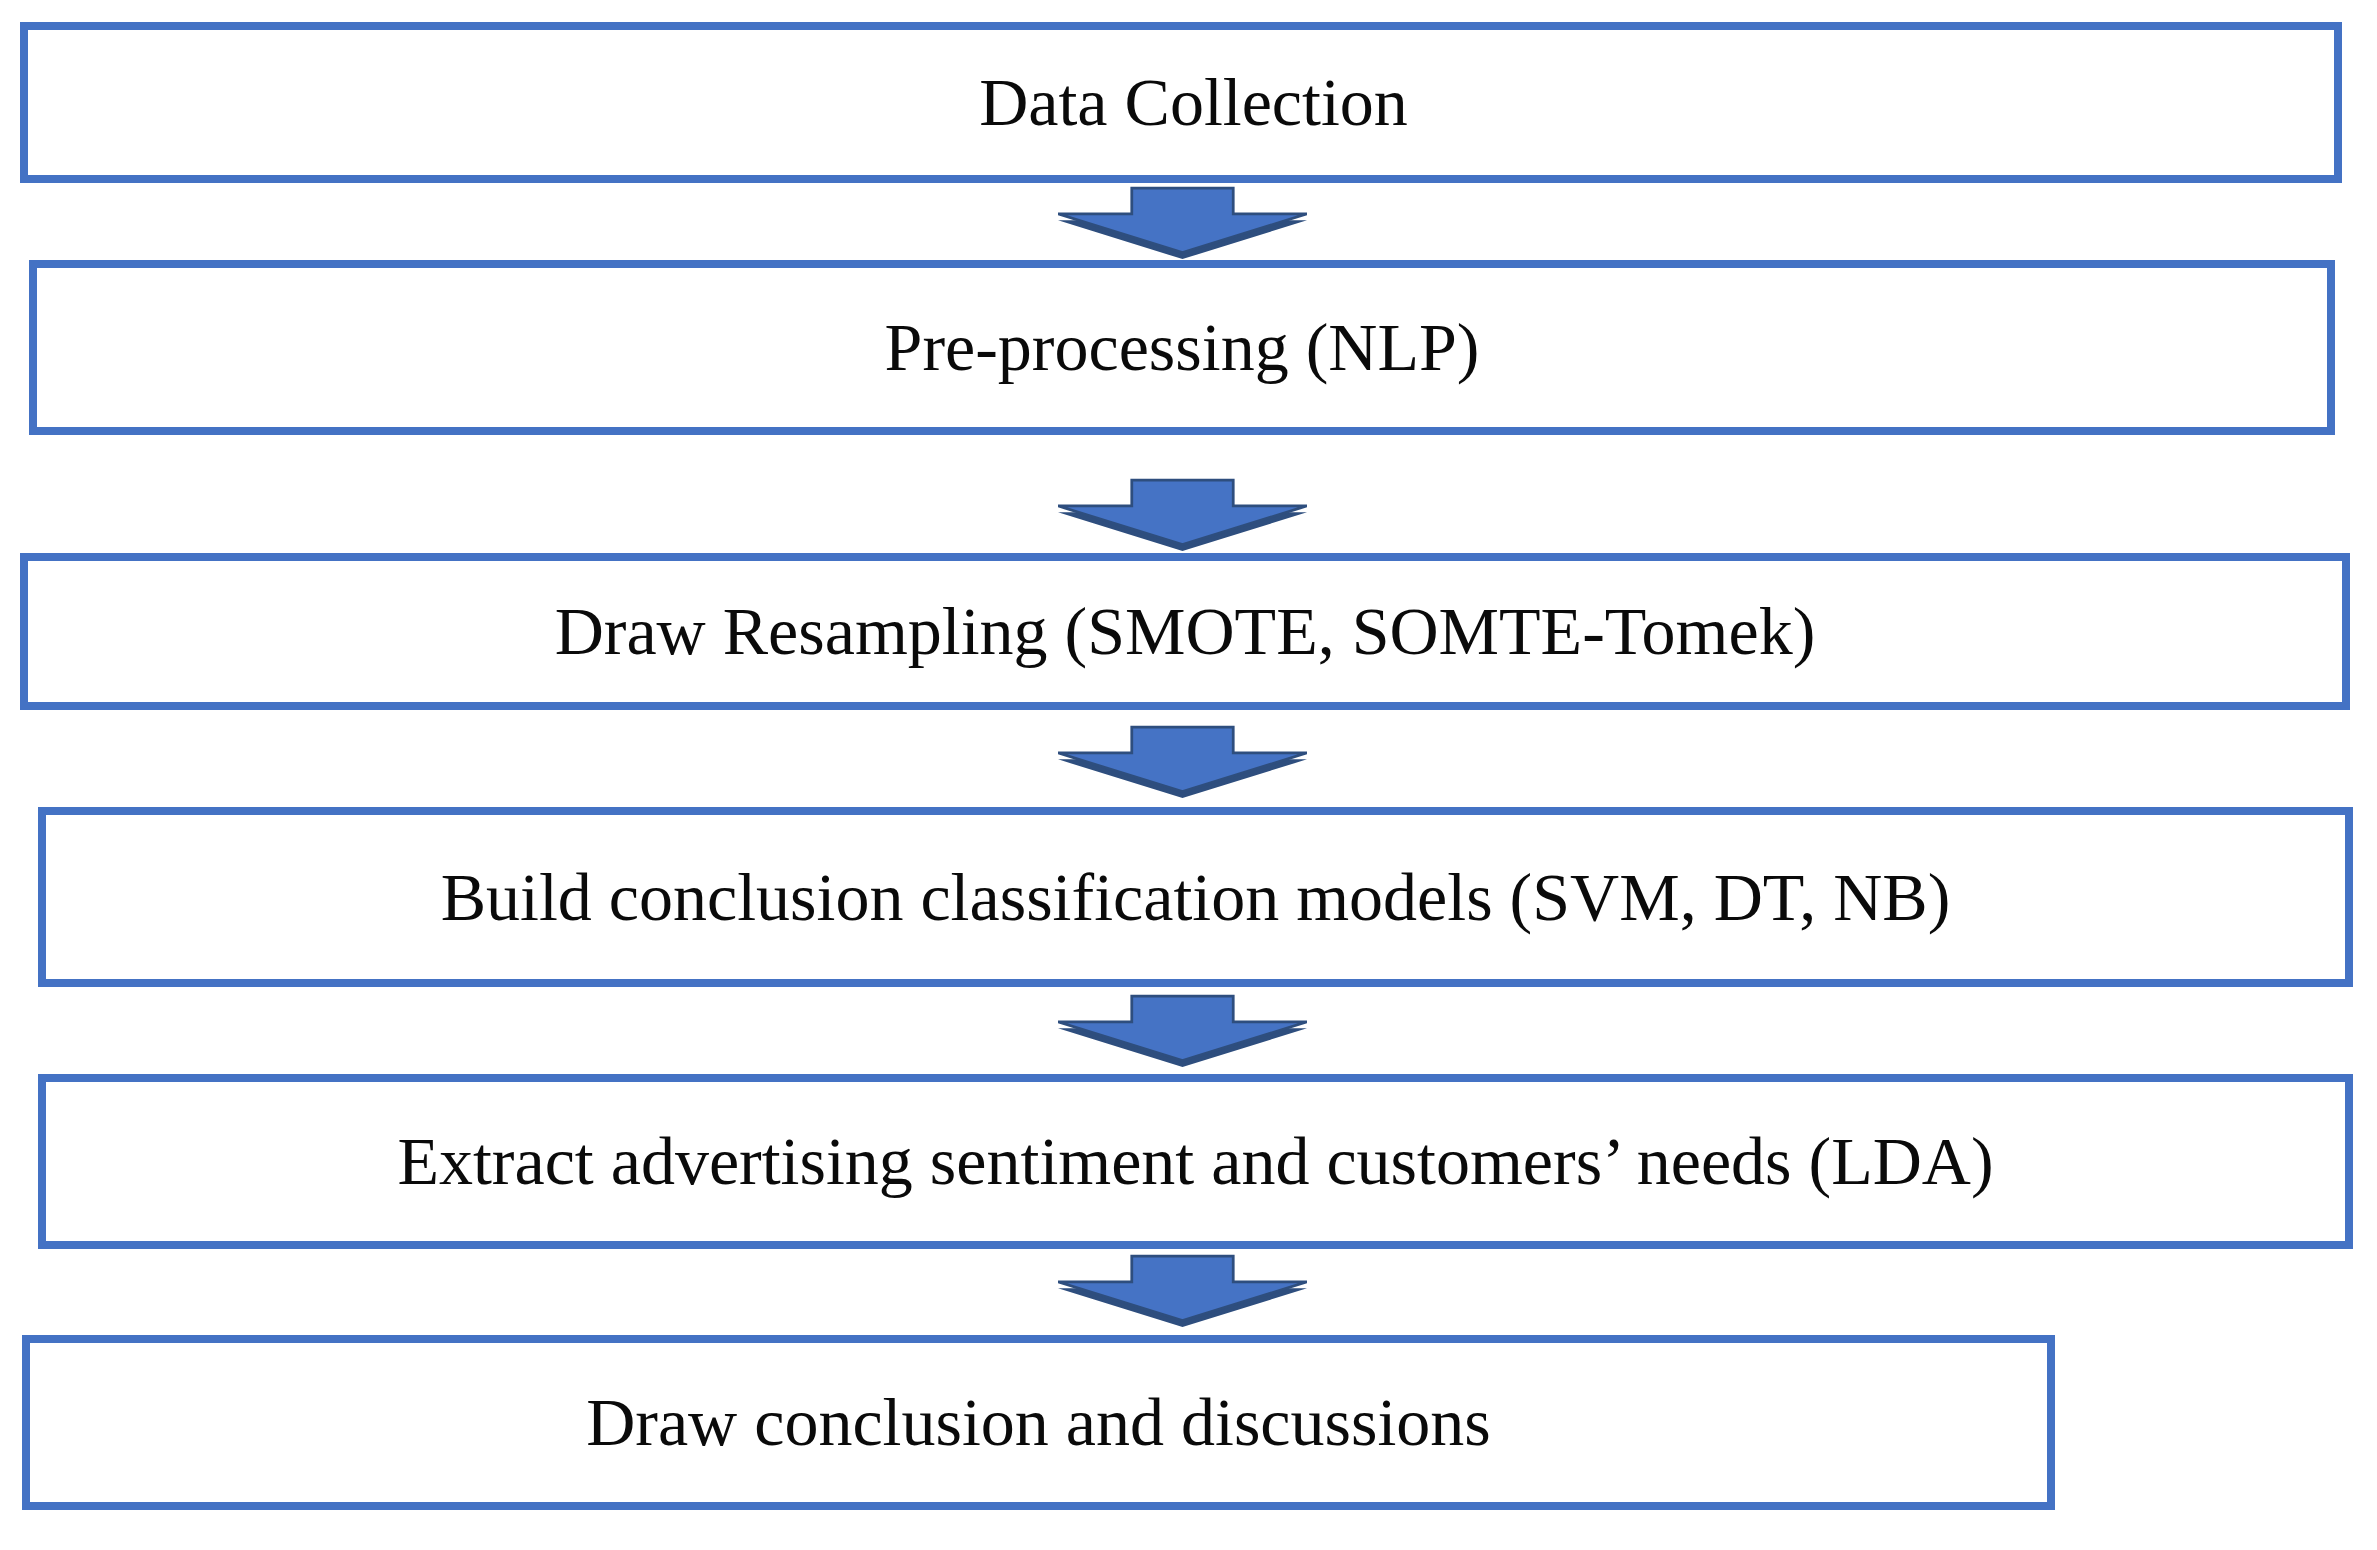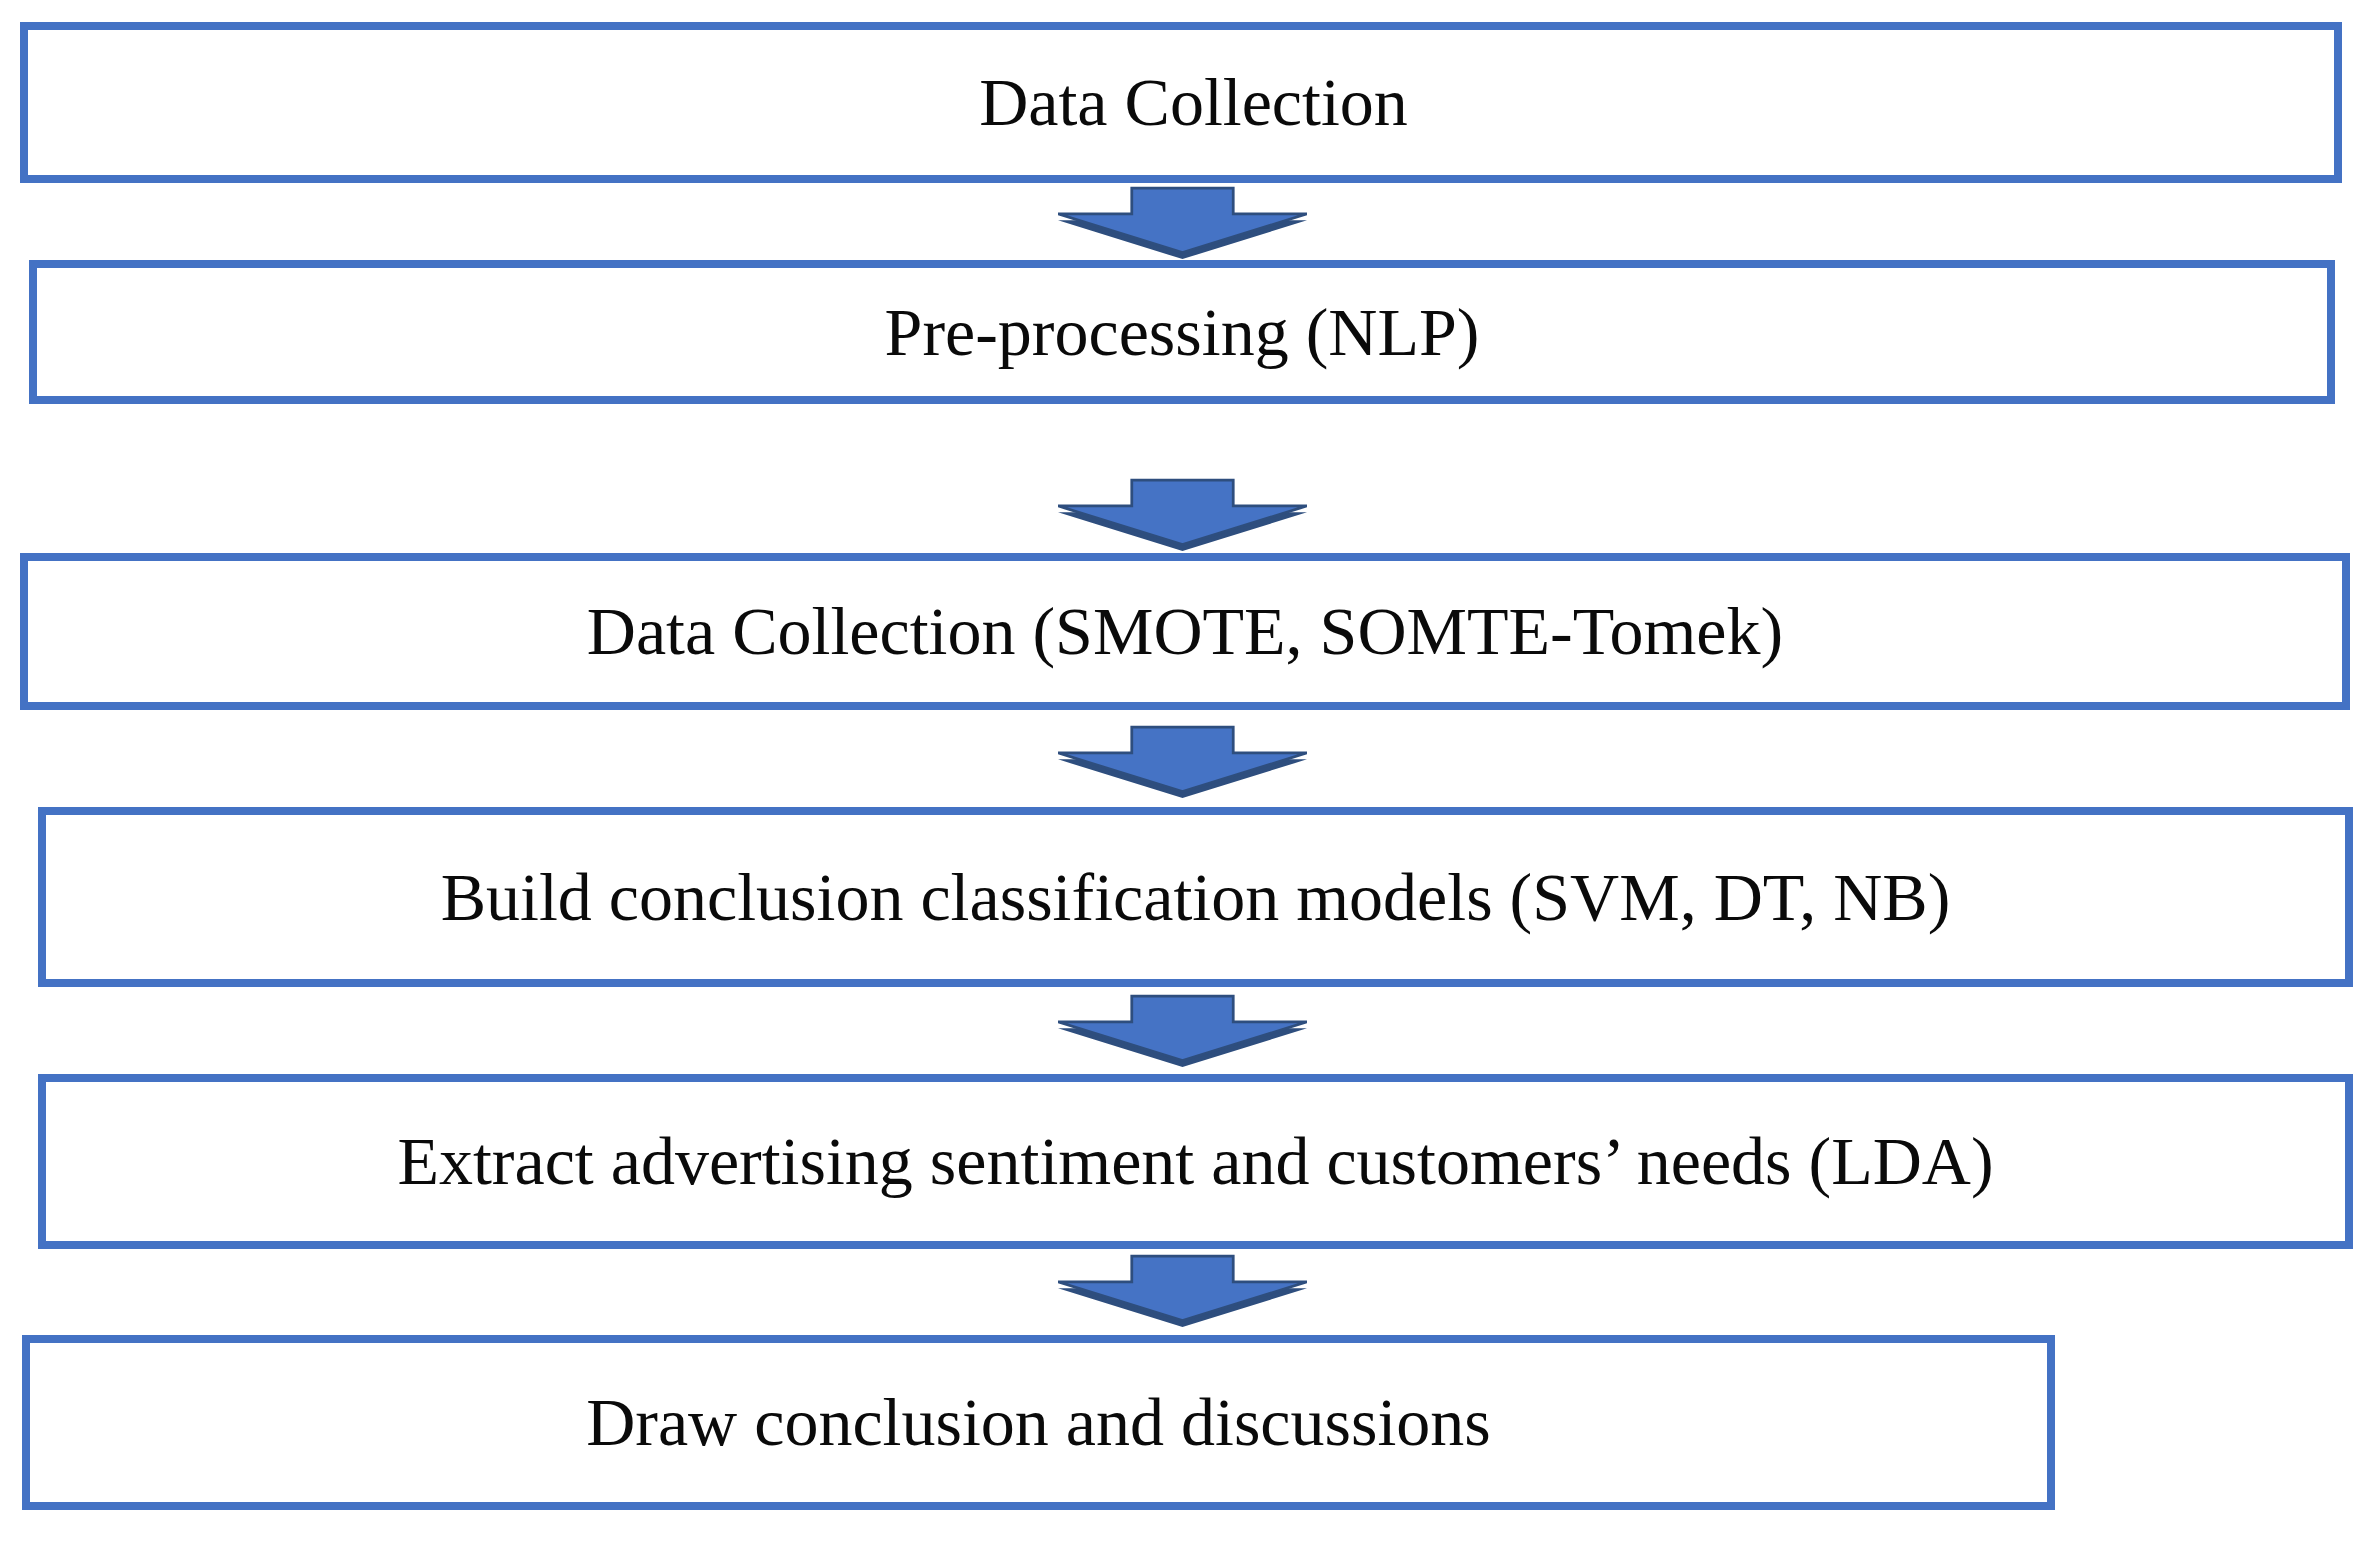--- a/index.html
+++ b/index.html
@@ -30,21 +30,21 @@
   .flow-box .label {
     font-size: 68px;
     line-height: 1.1;
     color: var(--text-color);
     text-align: center;
     white-space: nowrap;
     letter-spacing: 0px;
   }
   
   .box-1 { left: 20px;  top: 22px;   width: 2322px; height: 161px; padding-left: 25px; }
-  .box-2 { left: 29px;  top: 260px;  width: 2306px; height: 144px; }
+  .box-2 { left: 29px;  top: 260px;  width: 2306px; height: 175px; }
   .box-3 { left: 20px;  top: 553px;  width: 2330px; height: 157px; }
   .box-4 { left: 38px;  top: 807px;  width: 2315px; height: 180px; }
   .box-5 { left: 38px;  top: 1074px; width: 2315px; height: 175px; }
   .box-6 { left: 22px;  top: 1335px; width: 2033px; height: 175px; }
   .flow-arrow {
     position: absolute;
     left: 1058px;
     width: 249px;
     height: 77px;
   }
@@ -76,21 +76,21 @@
   </div>
 
   <div class="flow-arrow arrow-2">
     <svg viewBox="0 0 270 83" xmlns="http://www.w3.org/2000/svg">
       <polygon points="80,9 190,9 190,37 270,37 135,79 0,37 80,37" fill="var(--arrow-edge)"></polygon>
       <polygon points="80,2 190,2 190,30 270,30 135,72 0,30 80,30" fill="var(--arrow-fill)" stroke="var(--arrow-edge)" stroke-width="3"></polygon>
     </svg>
   </div>
 
   <div class="flow-box box-3">
-    <span class="label">Data Collection (SMOTE, SOMTE-Tomek)</span>
+    <span class="label">Draw Resampling (SMOTE, SOMTE-Tomek)</span>
   </div>
 
   <div class="flow-arrow arrow-3">
     <svg viewBox="0 0 270 83" xmlns="http://www.w3.org/2000/svg">
       <polygon points="80,9 190,9 190,37 270,37 135,79 0,37 80,37" fill="var(--arrow-edge)"></polygon>
       <polygon points="80,2 190,2 190,30 270,30 135,72 0,30 80,30" fill="var(--arrow-fill)" stroke="var(--arrow-edge)" stroke-width="3"></polygon>
     </svg>
   </div>
 
   <div class="flow-box box-4">

